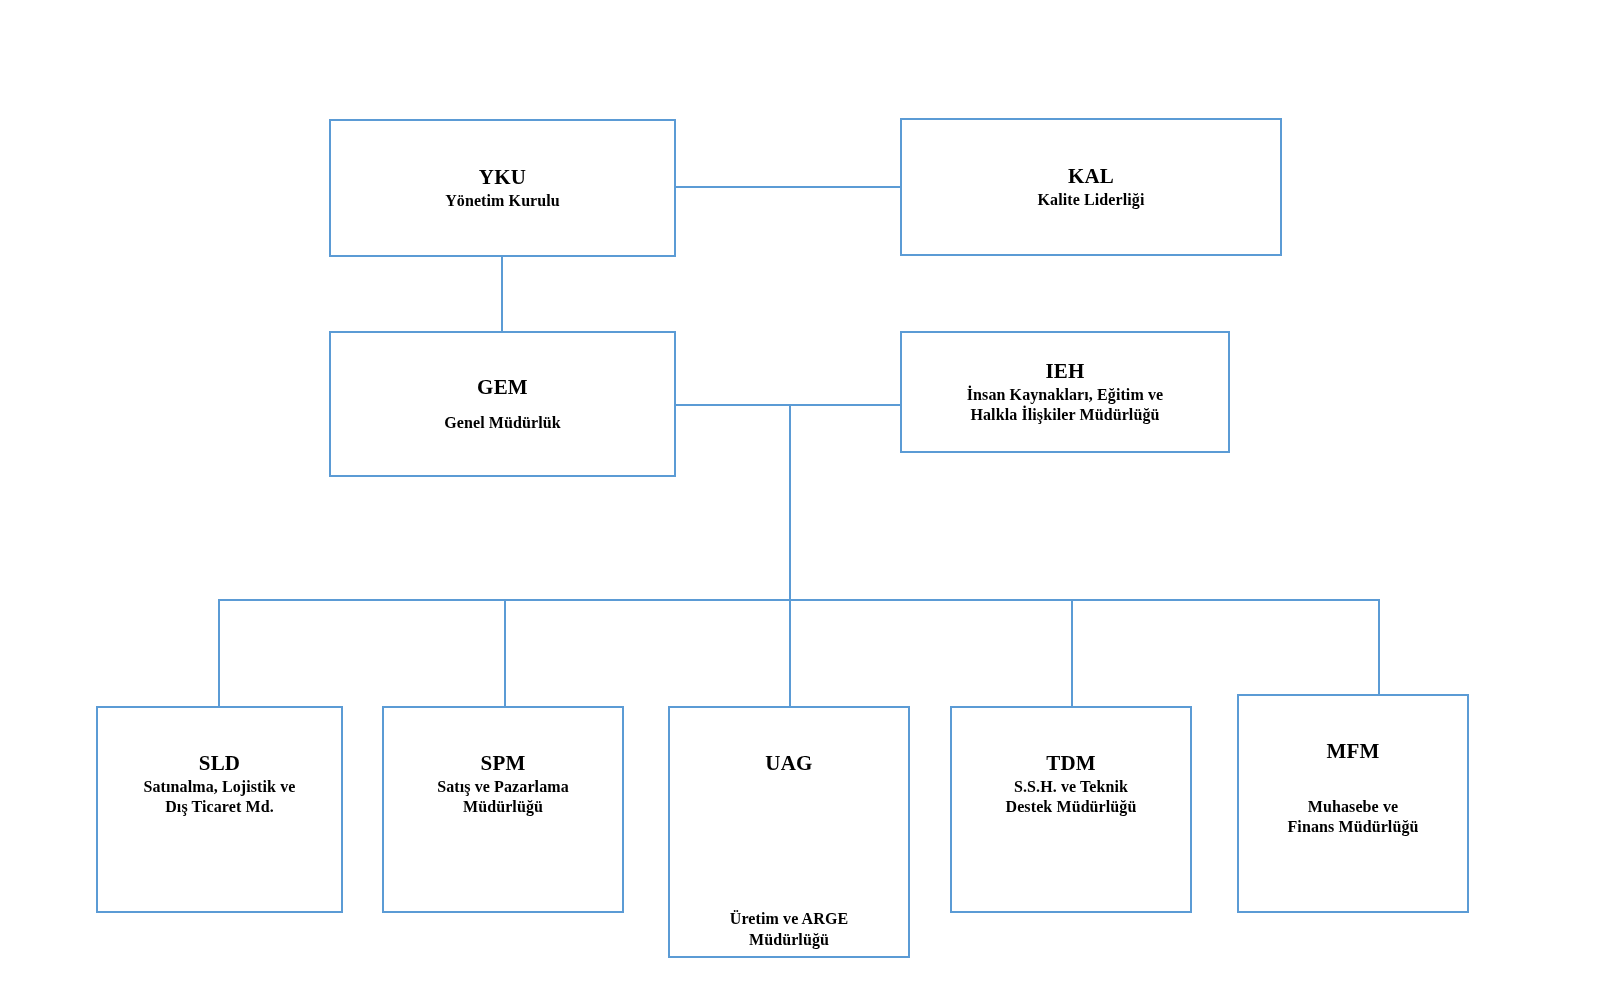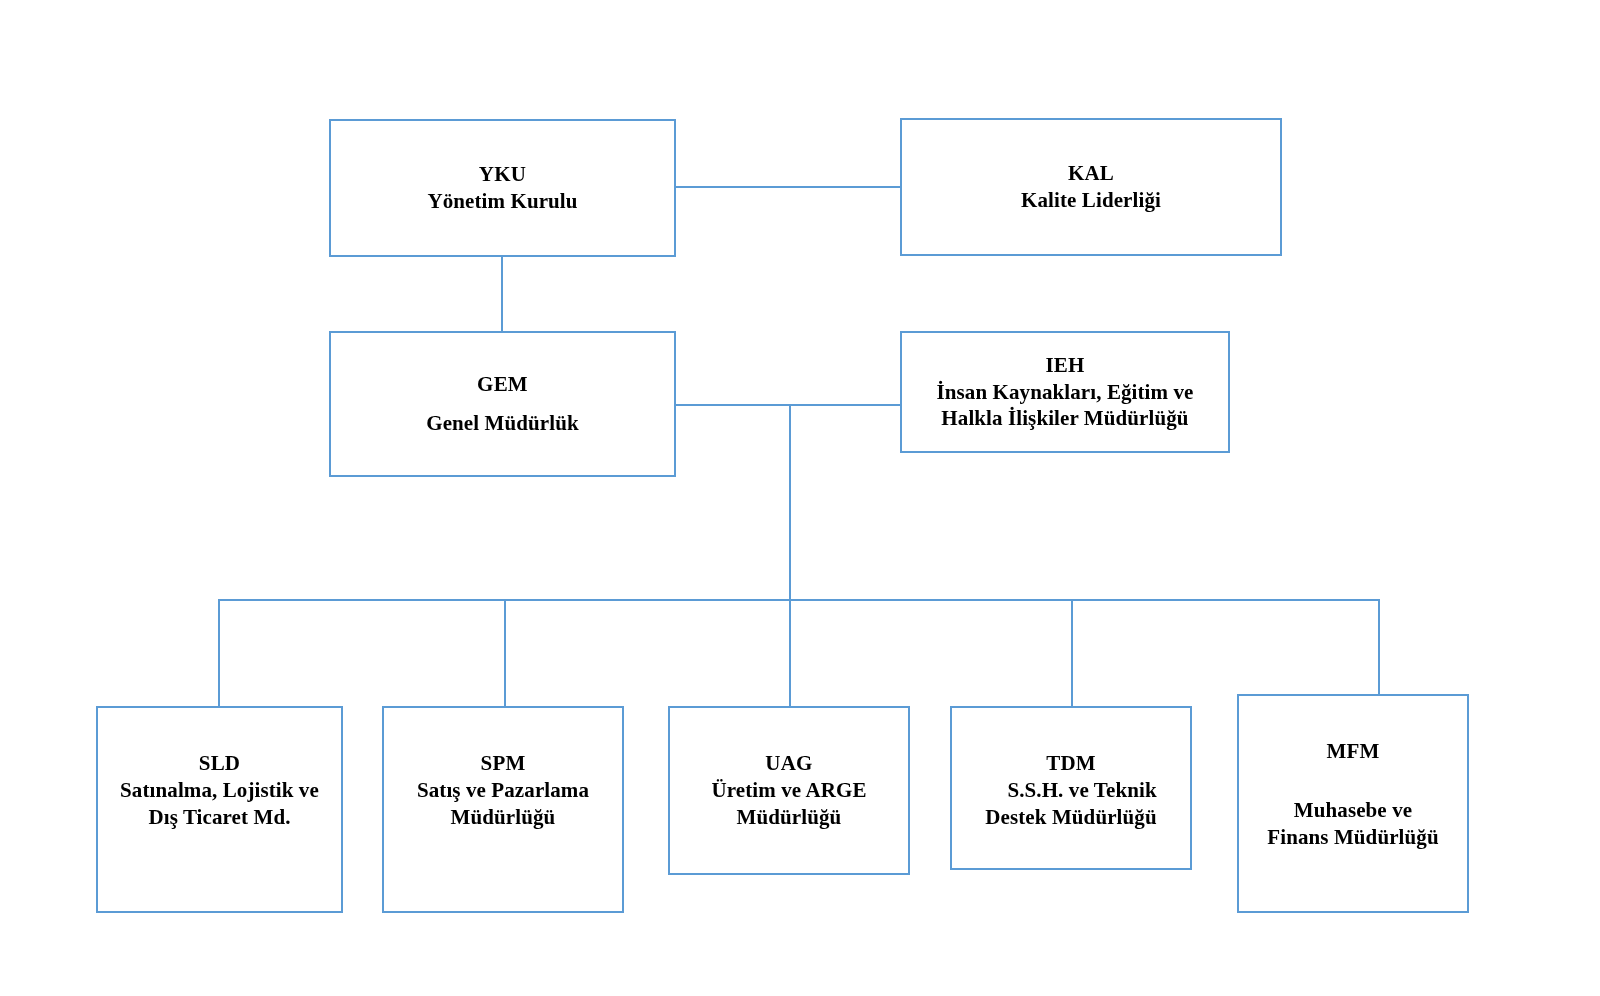--- a/index.html
+++ b/index.html
@@ -29,21 +29,21 @@
     color: #000000;
     font-weight: bold;
     line-height: 1.28;
   }
   .node .code {
     font-size: 21px;
     font-weight: bold;
     letter-spacing: 0.2px;
   }
   .node .title {
-    font-size: 21px;
+    font-size: 16px;
     font-weight: bold;
     white-space: pre-line;
     letter-spacing: 0.1px;
   }
   
   .node.row1 { justify-content: center; padding: 0 10px; }
   .node.row2 { justify-content: center; padding: 0 10px; }
   
   .node.row3 { justify-content: flex-start; padding: 42px 8px 6px 8px; }
 
@@ -100,27 +100,27 @@
     <div class="title">Satınalma, Lojistik ve
 Dış Ticaret Md.</div>
   </div>
 
   <div class="node row3" style="left:382px; top:706px; width:242px; height:207px;">
     <div class="code">SPM</div>
     <div class="title">Satış ve Pazarlama
 Müdürlüğü</div>
   </div>
 
-  <div class="node row3" style="left:668px; top:706px; width:242px; height:169px;">
+  <div class="node row3" style="left:668px; top:706px; width:242px; height:252px;justify-content:space-between;">
     <div class="code">UAG</div>
     <div class="title">Üretim ve ARGE
 Müdürlüğü</div>
   </div>
 
-  <div class="node row3" style="left:950px; top:706px; width:242px; height:164px;text-align:right;">
+  <div class="node row3" style="left:950px; top:706px; width:242px; height:207px;">
     <div class="code">TDM</div>
     <div class="title">S.S.H. ve Teknik
 Destek Müdürlüğü</div>
   </div>
 
   <div class="node row3" style="left:1237px; top:694px; width:232px; height:219px;gap:32px;">
     <div class="code">MFM</div>
     <div class="title">Muhasebe ve
 Finans Müdürlüğü</div>
   </div>

